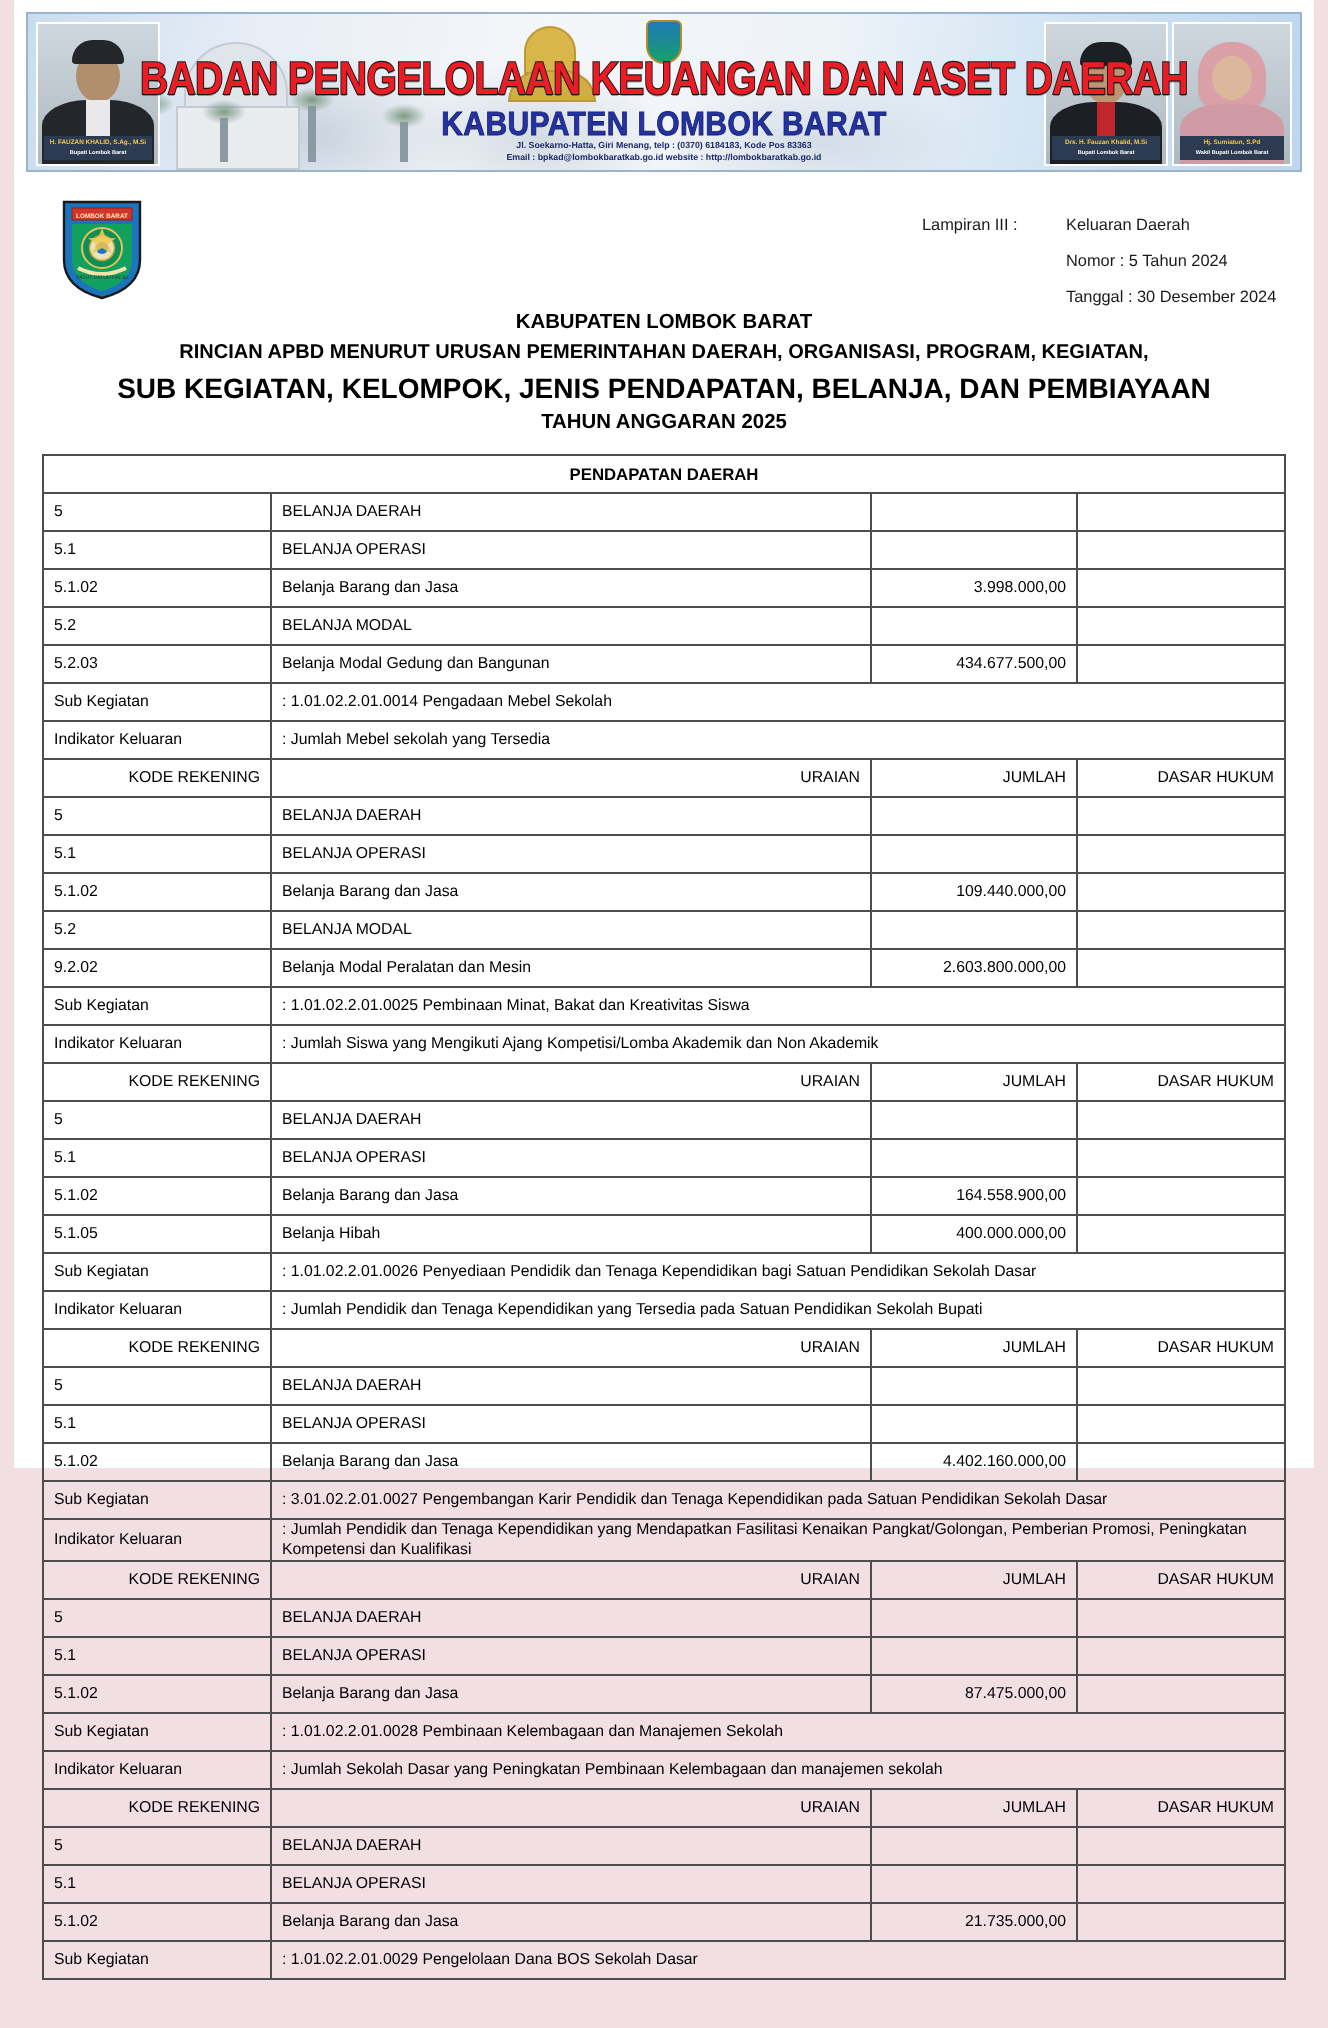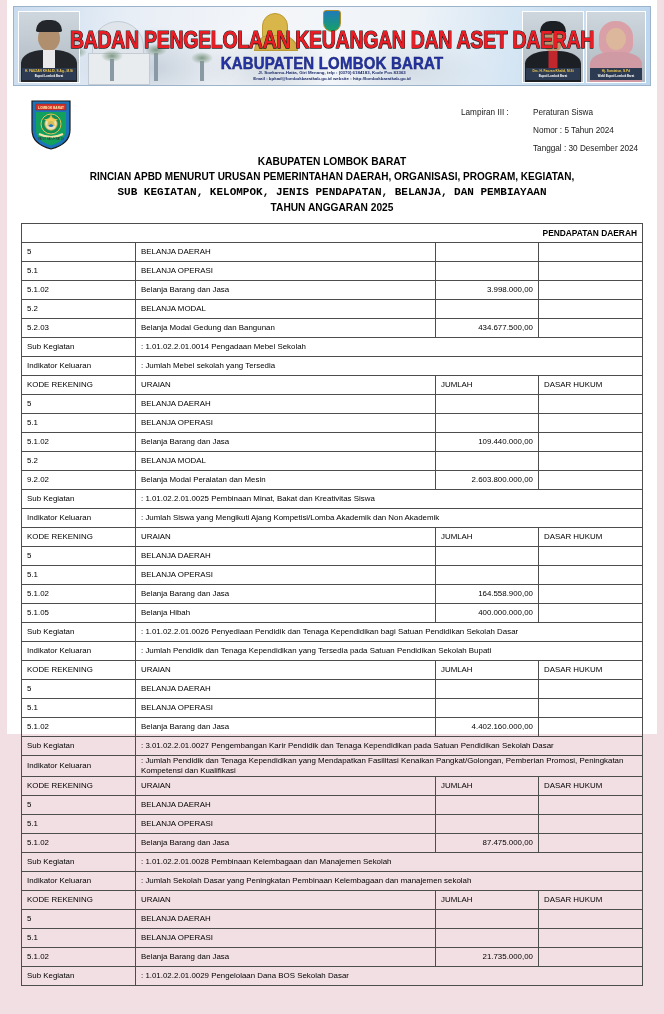--- a/index.html
+++ b/index.html
@@ -127,21 +127,21 @@
   .lampiran .lv { white-space: nowrap; }
 
   .titles {
     margin: 2px 10px 0 10px;
     text-align: center;
     color: #000;
     font-weight: bold;
   }
   .titles .t1 { font-size: 10.2px; margin-bottom: 4px; }
   .titles .t2 { font-size: 10px; margin-bottom: 4px; }
-  .titles .t3 { font-size: 11px; margin-bottom: 4px; font-family: Liberation Mono, monospace; }
+  .titles .t3 { font-size: 14px; margin-bottom: 4px; }
   .titles .t4 { font-size: 10.2px; margin-bottom: 0; }
 
   
   .tbl-wrap { margin: 10px 14px 0 14px; }
   table.grid {
     width: 100%;
     border-collapse: collapse;
     font-size: 7.9px;
     color: #000;
     table-layout: fixed;
@@ -152,23 +152,23 @@
     padding: 0 5px;
     vertical-align: middle;
     line-height: 10px;
   }
   col.c-kode { width: 114px; }
   col.c-uraian { width: auto; }
   col.c-jumlah { width: 103px; }
   col.c-dasar { width: 104px; }
 
   td.banner-row {
-    text-align: right; font-weight: bold; font-size: 8.4px; height: 22px;
-  }
-  td.hdr { text-align: left; font-weight: normal; }
+    text-align: center; font-weight: bold; font-size: 8.4px; height: 22px;
+  }
+  td.hdr { text-align: right; font-weight: normal; }
   td.num { text-align: right; }
   td.ind0 { padding-left: 5px; }
   td.ind1 { padding-left: 14px; }
   td.ind2 { padding-left: 22px; }
   td.tall2 { height: 26px; }
   .nowrapc { white-space: nowrap; overflow: hidden; }
 </style>
 </head>
 <body>
 
@@ -236,21 +236,21 @@
       <circle cx="20" cy="24" r="6.2" fill="#e9e2c0" stroke="#c8a63c" stroke-width="0.8"></circle>
       <circle cx="20" cy="24" r="3" fill="#1c74bd"></circle>
       <path d="M20 14 L22 19 L27 19 L23 22 L25 27 L20 24 L15 27 L17 22 L13 19 L18 19 Z" fill="#f2c94c" opacity="0.85"></path>
       <path d="M8 34 Q20 40 32 34" fill="none" stroke="#f2e3a8" stroke-width="2"></path>
       <text x="20" y="39.5" font-size="2.6" fill="#2b2b2b" text-anchor="middle" font-family="Liberation Sans, sans-serif">PATUT PATUH PATJU</text>
     </svg>
 
     <div class="lampiran">
       <div class="lrow">
         <span class="lk">Lampiran III :</span>
-        <span class="lv">Peraturan Siswa</span>
+        <span class="lv">Keluaran Daerah</span>
       </div>
       <div class="lrow">
         <span class="lk"></span>
         <span class="lv">Nomor : 5 Tahun 2024</span>
       </div>
       <div class="lrow">
         <span class="lk"></span>
         <span class="lv">Tanggal : 30 Desember 2024</span>
       </div>
     </div>

